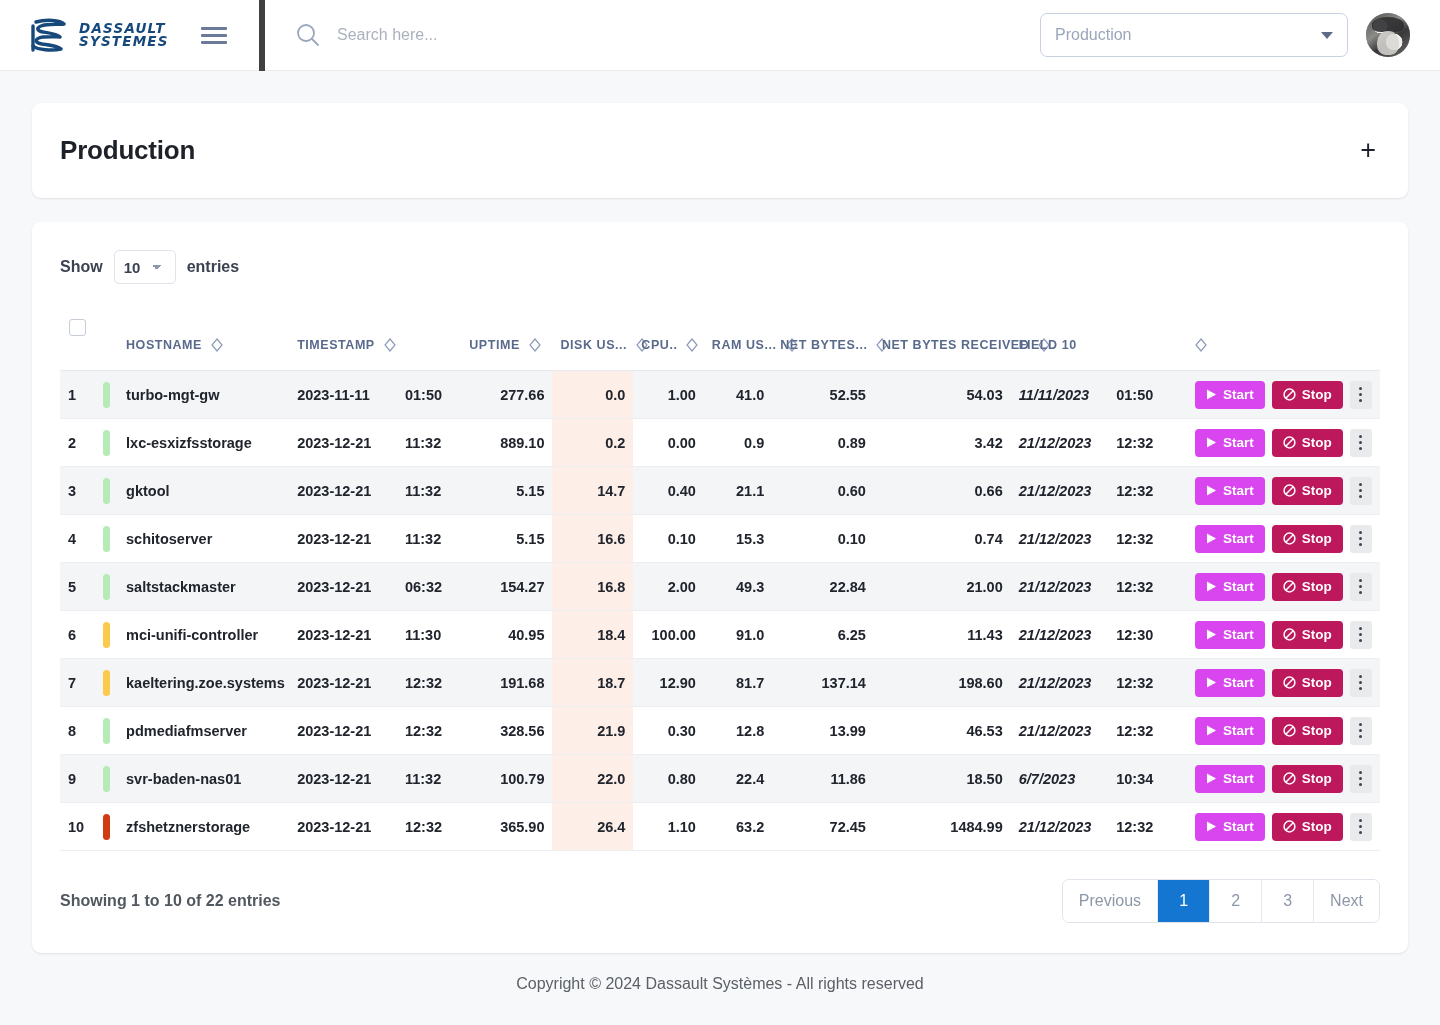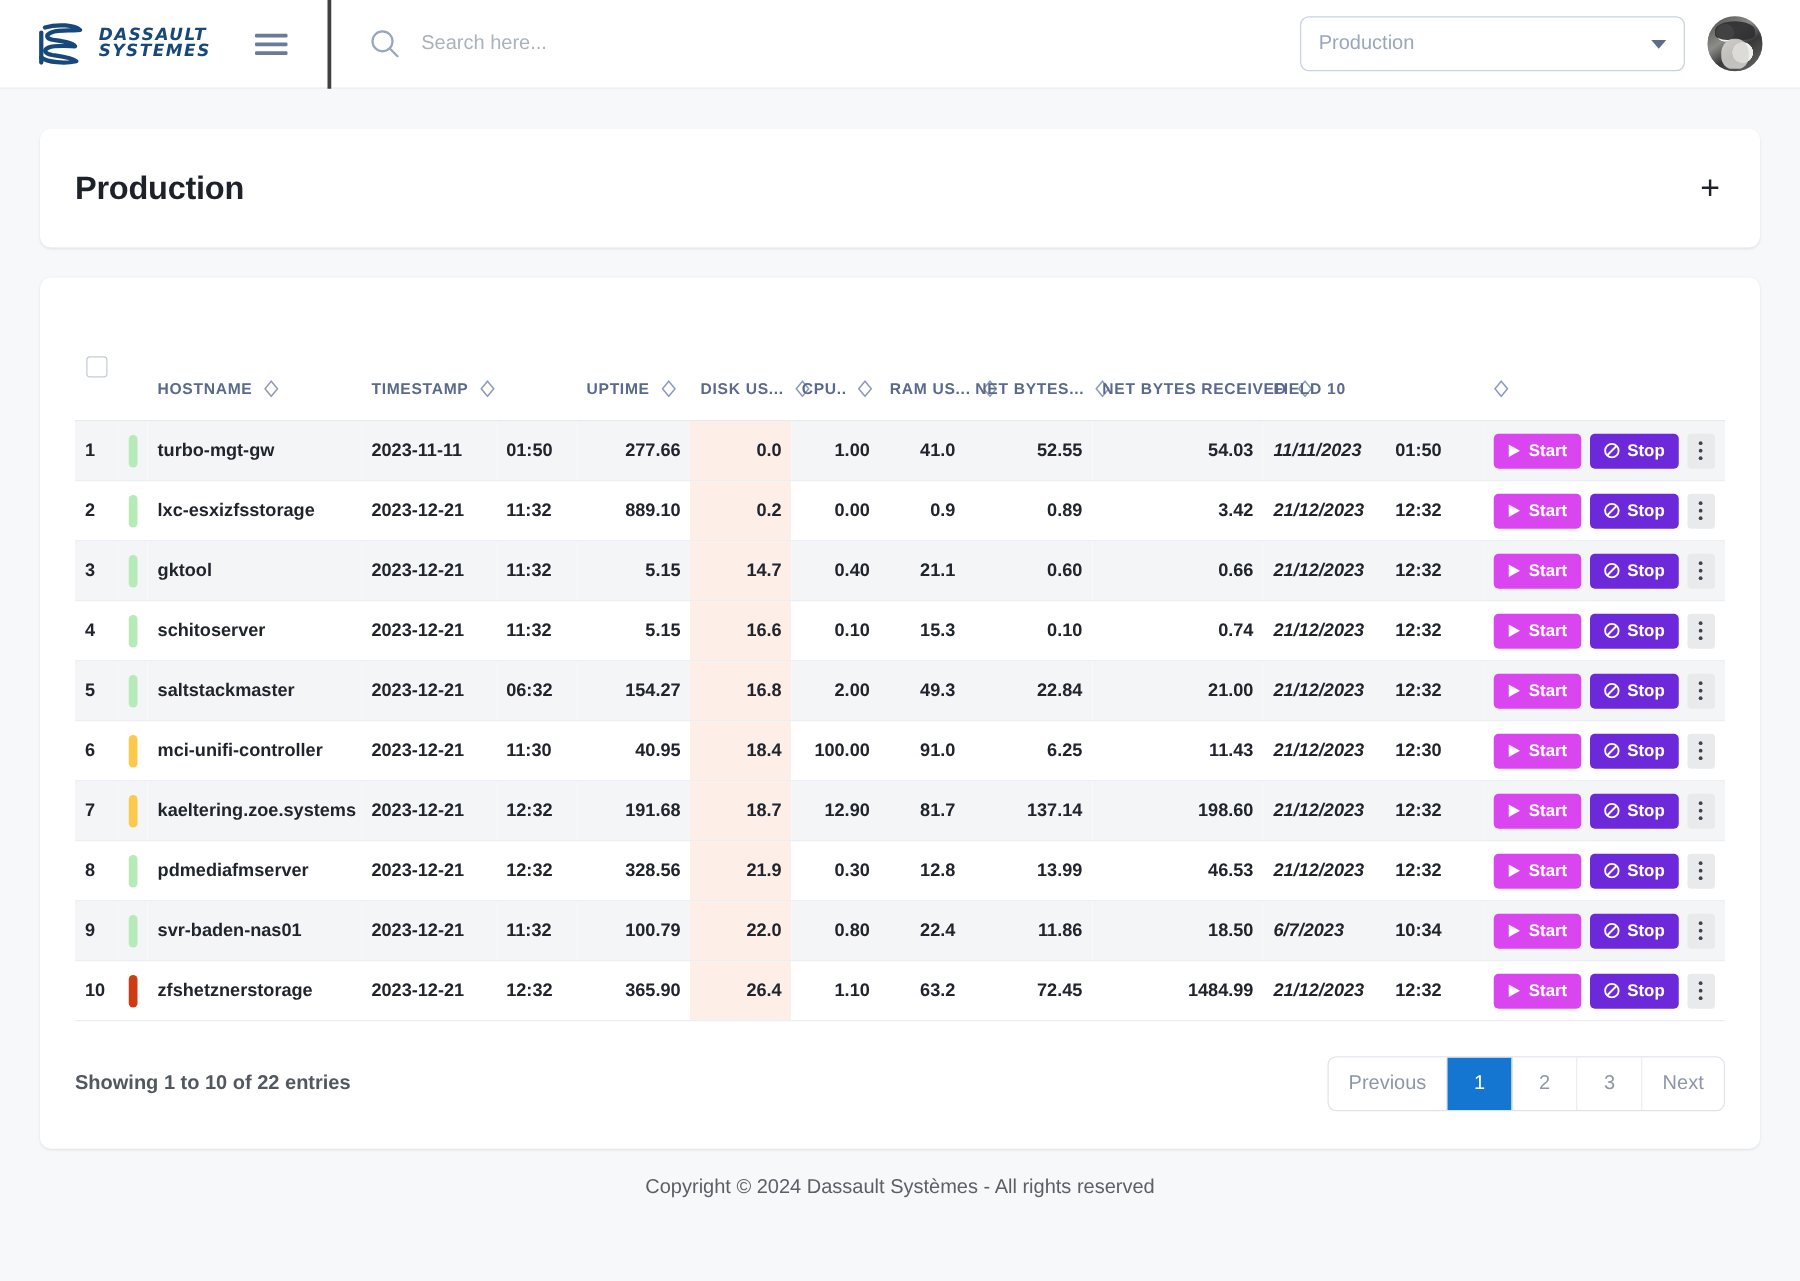--- a/index.html
+++ b/index.html
@@ -21,21 +21,21 @@
     display: flex;
     align-items: center;
     border-bottom: 1px solid #e9ecef;
     position: relative;
   }
   .brand-zone {
     width: 265px;
     height: 71px;
     display: flex;
     align-items: center;
-    border-right: 3px solid #404040;
+    border-right: 6px solid #404040;
     flex: 0 0 265px;
   }
   .logo {
     margin-left: 30px;
     display: flex;
     align-items: center;
     gap: 7px;
   }
   .logo-mark { display:block; }
   .logo-text {
@@ -281,21 +281,21 @@
     font-size: 13.5px;
     font-weight: 700;
     display: inline-flex;
     align-items: center;
     gap: 6px;
     padding: 0 11px;
     cursor: pointer;
     white-space: nowrap;
   }
   .btn-start { background: #d946ef; }
-  .btn-stop  { background: #6d28d9; text-align: right; }
+  .btn-stop  { background: #be185d; text-align: right; }
   .kebab {
     width: 24px; height: 28px;
     background: #e9eaec;
     border: 0;
     border-radius: 3px;
     display: inline-flex;
     flex-direction: column;
     align-items: center;
     justify-content: center;
     gap: 3px;
@@ -392,20 +392,27 @@
   <section class="card">
     <div class="card-header">
       <h1 class="card-title">Production</h1>
       <button class="add-btn">+</button>
     </div>
   </section>
 
   <section class="card card-table">
 
     <div class="table-controls">
+      <div class="show-entries">
+        <span>Show</span>
+        <select class="entries-select">
+          <option>10</option>
+        </select>
+        <span>entries</span>
+      </div>
     </div>
 
     <div class="tbl-wrap">
       <table class="dt">
         <colgroup>
           <col class="c-num">
             <col class="c-status">
             <col class="c-host">
           <col class="c-ts">
             <col class="c-tstime">

